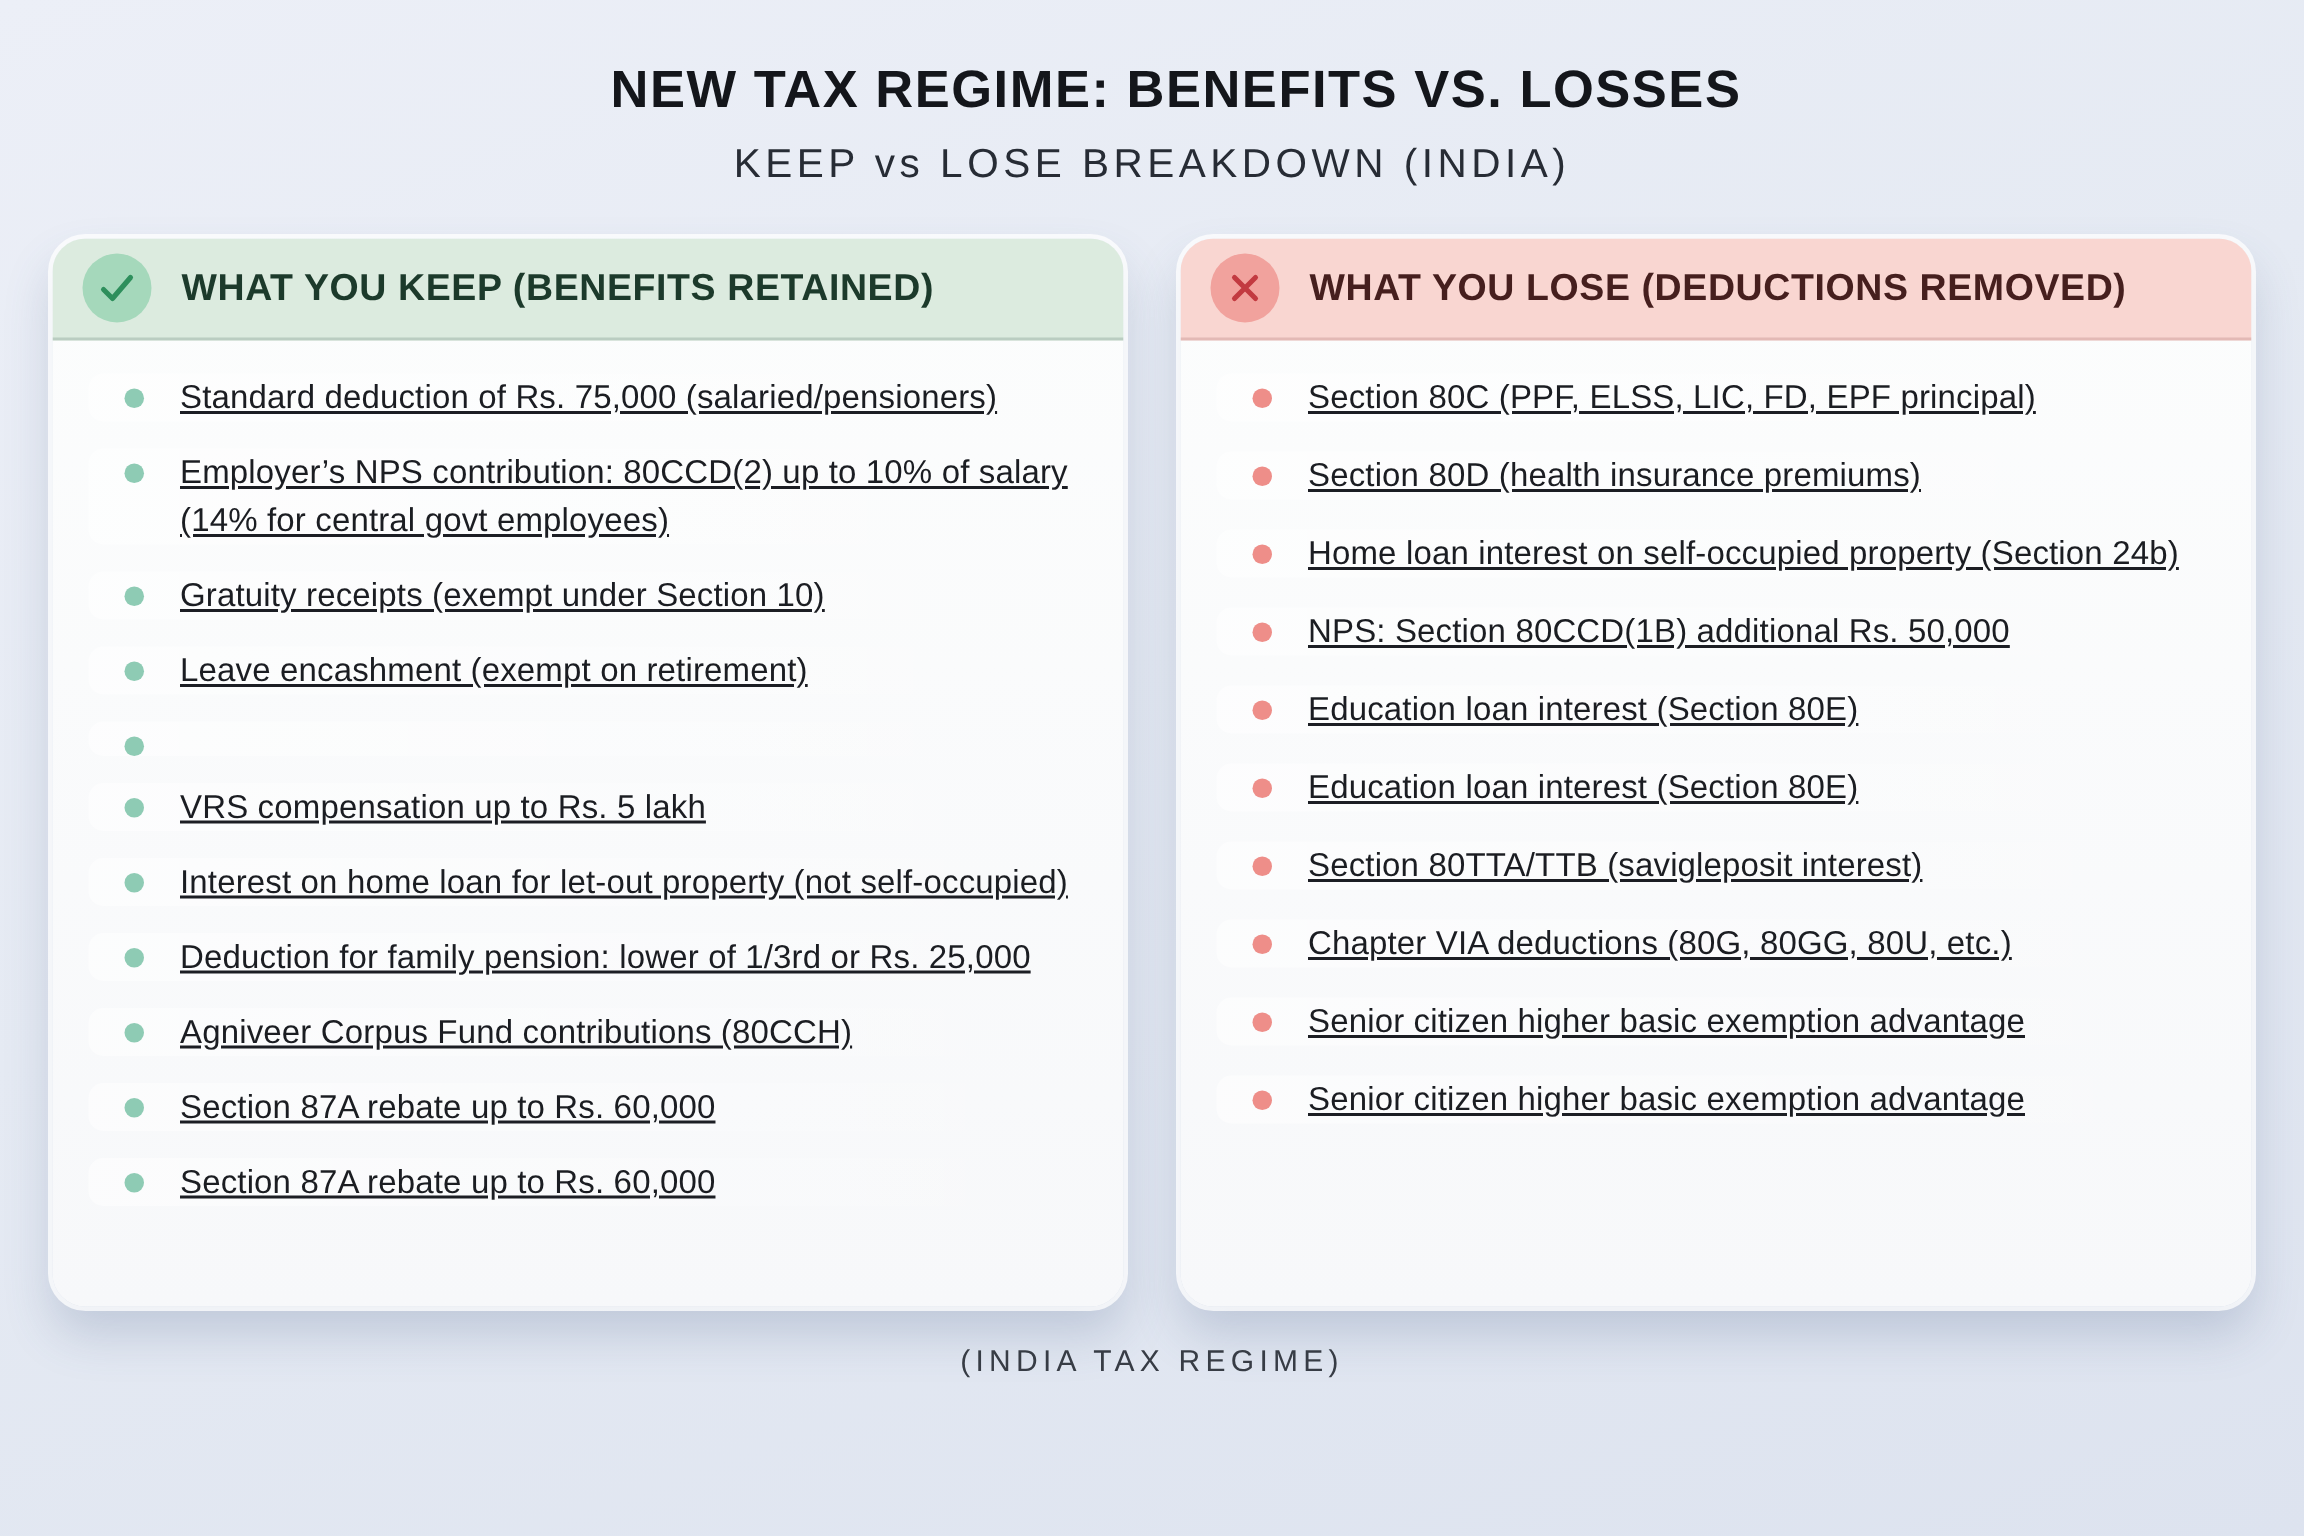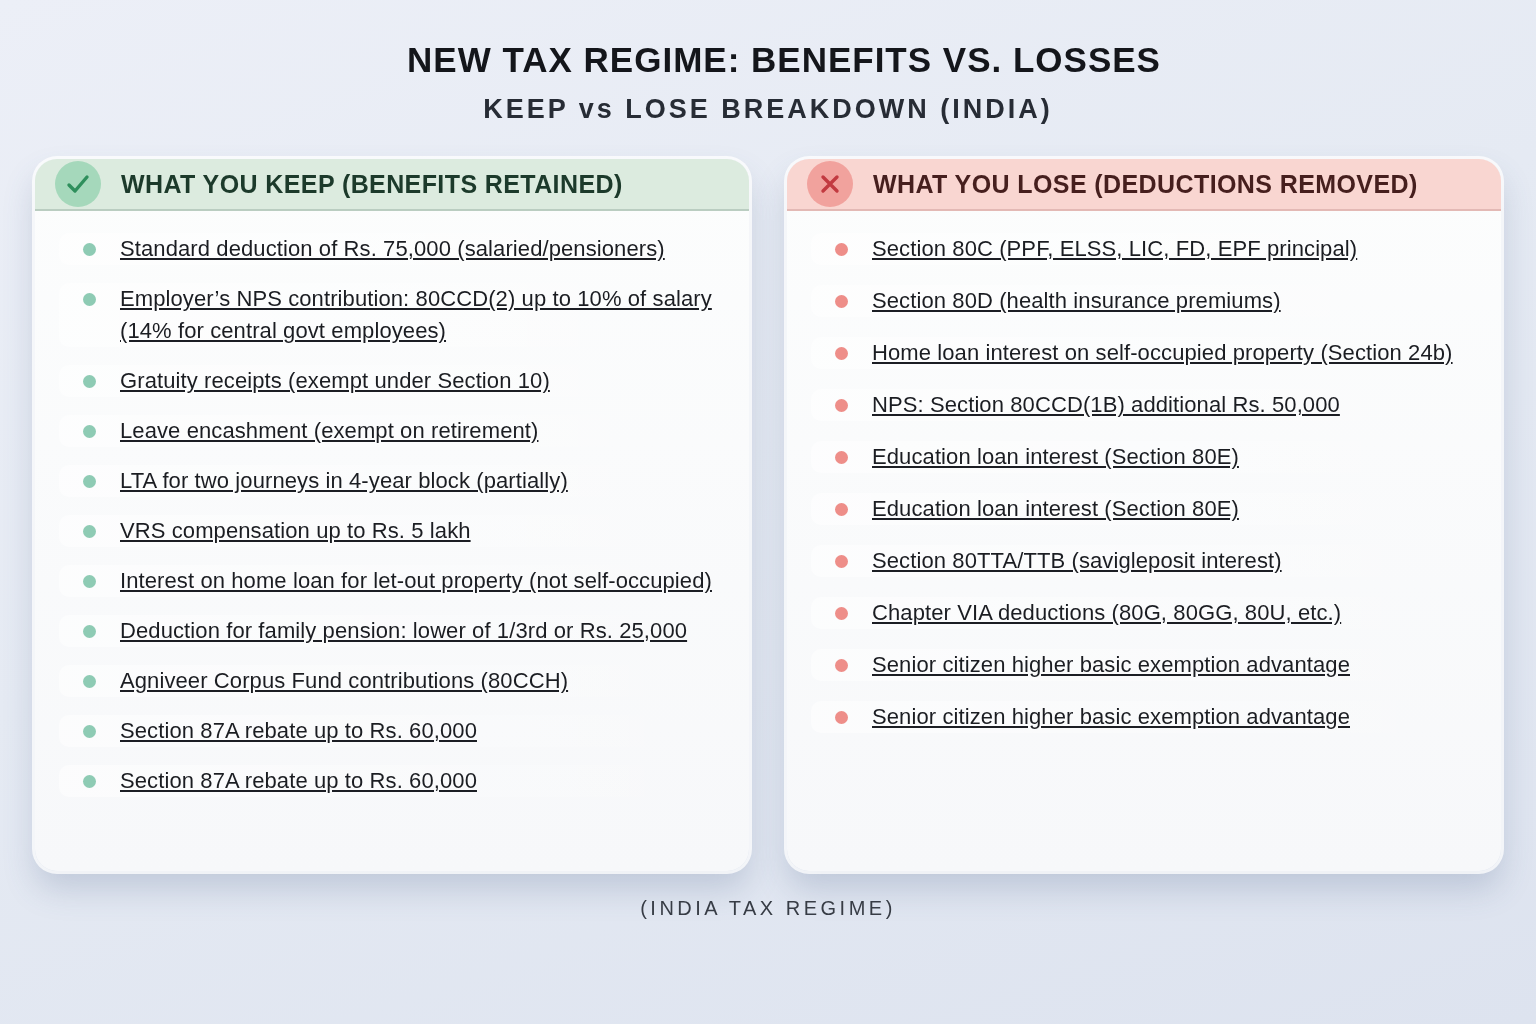--- a/index.html
+++ b/index.html
@@ -16,21 +16,21 @@
   .masthead h1 {
     font-size: 35px;
     font-weight: 800;
     letter-spacing: 1px;
     color: #14161b;
     padding-left: 32px;
   }
   .masthead h2 {
     margin-top: 14px;
     font-size: 27px;
-    font-weight: 700;
+    font-weight: 400;
     letter-spacing: 3px;
     color: #272c35;
   }
 
   
   .panels {
     display: flex;
     justify-content: center;
     gap: 38px;
     margin-top: 34px;
@@ -39,21 +39,21 @@
   .panel {
     width: 714px;
     height: 712px;
     border-radius: 22px;
     overflow: hidden;
     background: linear-gradient(180deg, #fcfdfd 0%, #f7f8fa 100%);
     box-shadow: 0 0 0 3px rgba(255,255,255,0.75),
                 0 18px 32px rgba(70, 90, 130, 0.22);
   }
   .panel-header {
-    height: 52px;
+    height: 68px;
     display: flex;
     align-items: center;
     gap: 20px;
     padding: 0 20px;
   }
   .panel-header h3 {
     font-size: 25px;
     font-weight: 700;
     letter-spacing: 0.4px;
   }
@@ -162,21 +162,20 @@
             <span class="item-text">Gratuity receipts (exempt under Section 10)</span>
           </li>
 
           <li class="item">
             <span class="bullet"></span>
             <span class="item-text">Leave encashment (exempt on retirement)</span>
           </li>
 
           <li class="item">
             <span class="bullet"></span>
-            <span class="item-text">LTA for two journeys in 4-year block (partially)</span>
           </li>
 
           <li class="item">
             <span class="bullet"></span>
             <span class="item-text">VRS compensation up to Rs. 5 lakh</span>
           </li>
 
           <li class="item">
             <span class="bullet"></span>
             <span class="item-text">Interest on home loan for let-out property (not self-occupied)</span>

